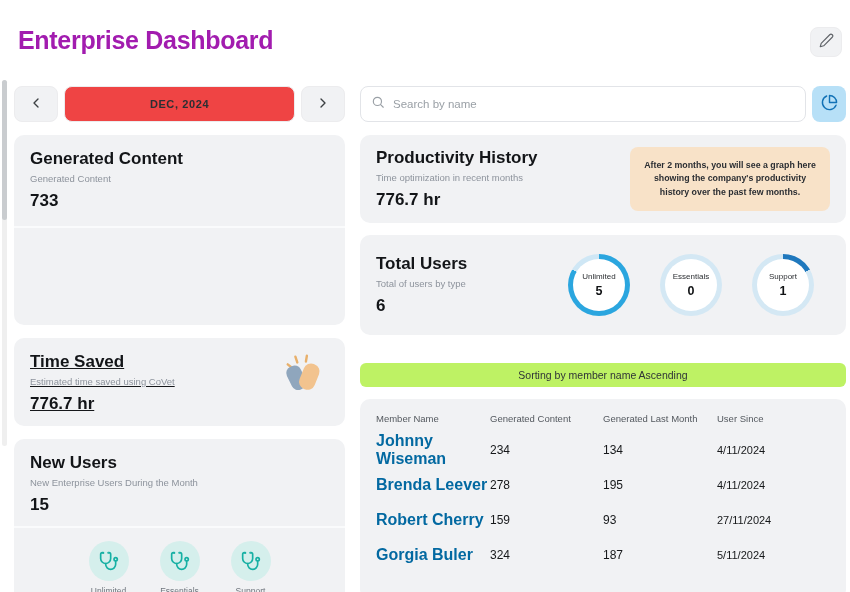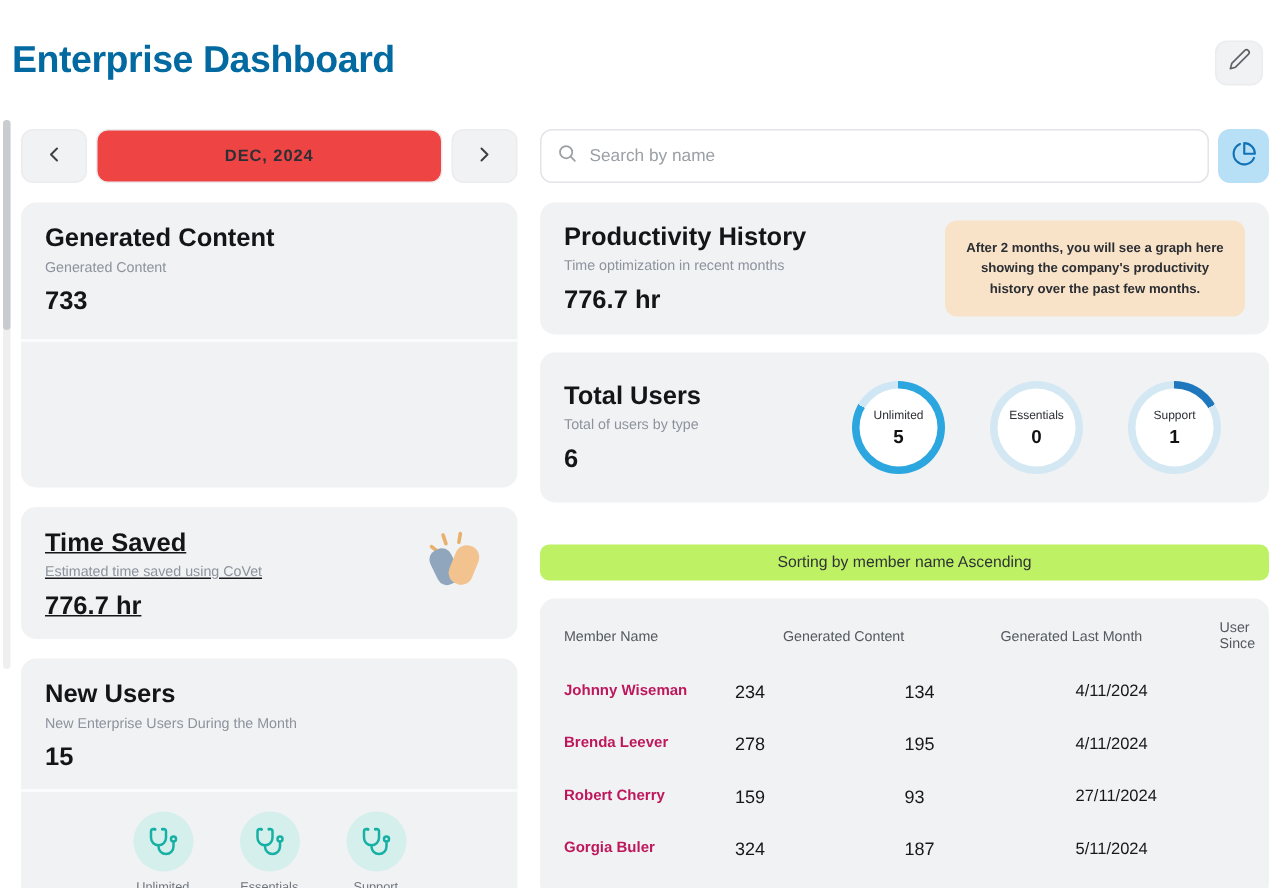--- a/index.html
+++ b/index.html
@@ -10,21 +10,21 @@
     overflow: hidden;
     color: #15171a;
   }
   .page { position: relative; width: 850px; height: 592px; background:#fff; }
 
   
   .v-scroll-track { position:absolute; left:2px; top:80px; width:5px; height:366px; background:#efefef; border-radius:3px; }
   .v-scroll-thumb { position:absolute; left:0; top:0; width:5px; height:140px; background:#c9cccf; border-radius:3px; }
 
   
-  .page-title { position:absolute; left:8px; top:26px; font-size:25px; font-weight:700; letter-spacing:-0.3px; color:#0369a1; }
+  .page-title { position:absolute; left:18px; top:26px; font-size:25px; font-weight:700; letter-spacing:-0.3px; color:#a21caf; }
   .header-btn { position:absolute; right:8px; top:27px; width:32px; height:30px; background:#f1f2f4; border:1px solid #ececee;
     border-radius:8px; display:flex; align-items:center; justify-content:center; cursor:pointer; }
 
   
   .left-col { position:absolute; left:14px; top:86px; width:331px; }
   .right-col { position:absolute; left:360px; top:86px; width:486px; }
 
   
   .date-nav { display:flex; gap:6px; height:36px; }
   .nav-btn { width:44px; height:36px; background:#f1f2f4; border:1px solid #ececee; border-radius:8px;
@@ -75,24 +75,24 @@
   .tu-card { display:flex; justify-content:space-between; align-items:center; height:100px; }
   .tu-rings { display:flex; gap:30px; margin-right:16px; }
 
   
   .sort-banner { margin-top:28px; height:24px; background:#bef264; border-radius:6px;
     display:flex; align-items:center; justify-content:center; font-size:10.5px; font-weight:400; color:#2f3337; cursor:pointer; }
 
   
   .table-card { margin-top:12px; height:200px; overflow:hidden; }
   .t-row { display:grid; grid-template-columns:114px 113px 114px 1fr; align-items:center; }
-  .t-head { margin-bottom:8px;gap:32px; }
+  .t-head { margin-bottom:8px; }
   .t-head span { font-size:9.5px; color:#54595f; }
   .t-body .t-row { height:35px; cursor:pointer; }
-  .t-name { font-size:10px; font-weight:700; color:#be185d; }
+  .t-name { font-size:16px; font-weight:700; color:#0369a1; }
   .t-num { font-size:12px; color:#16181a; }
   .t-date { font-size:11px; color:#16181a; }
 </style>
 </head>
 <body>
 
 <div class="page">
 
   <div class="v-scroll-track">
     <div class="v-scroll-thumb"></div>

